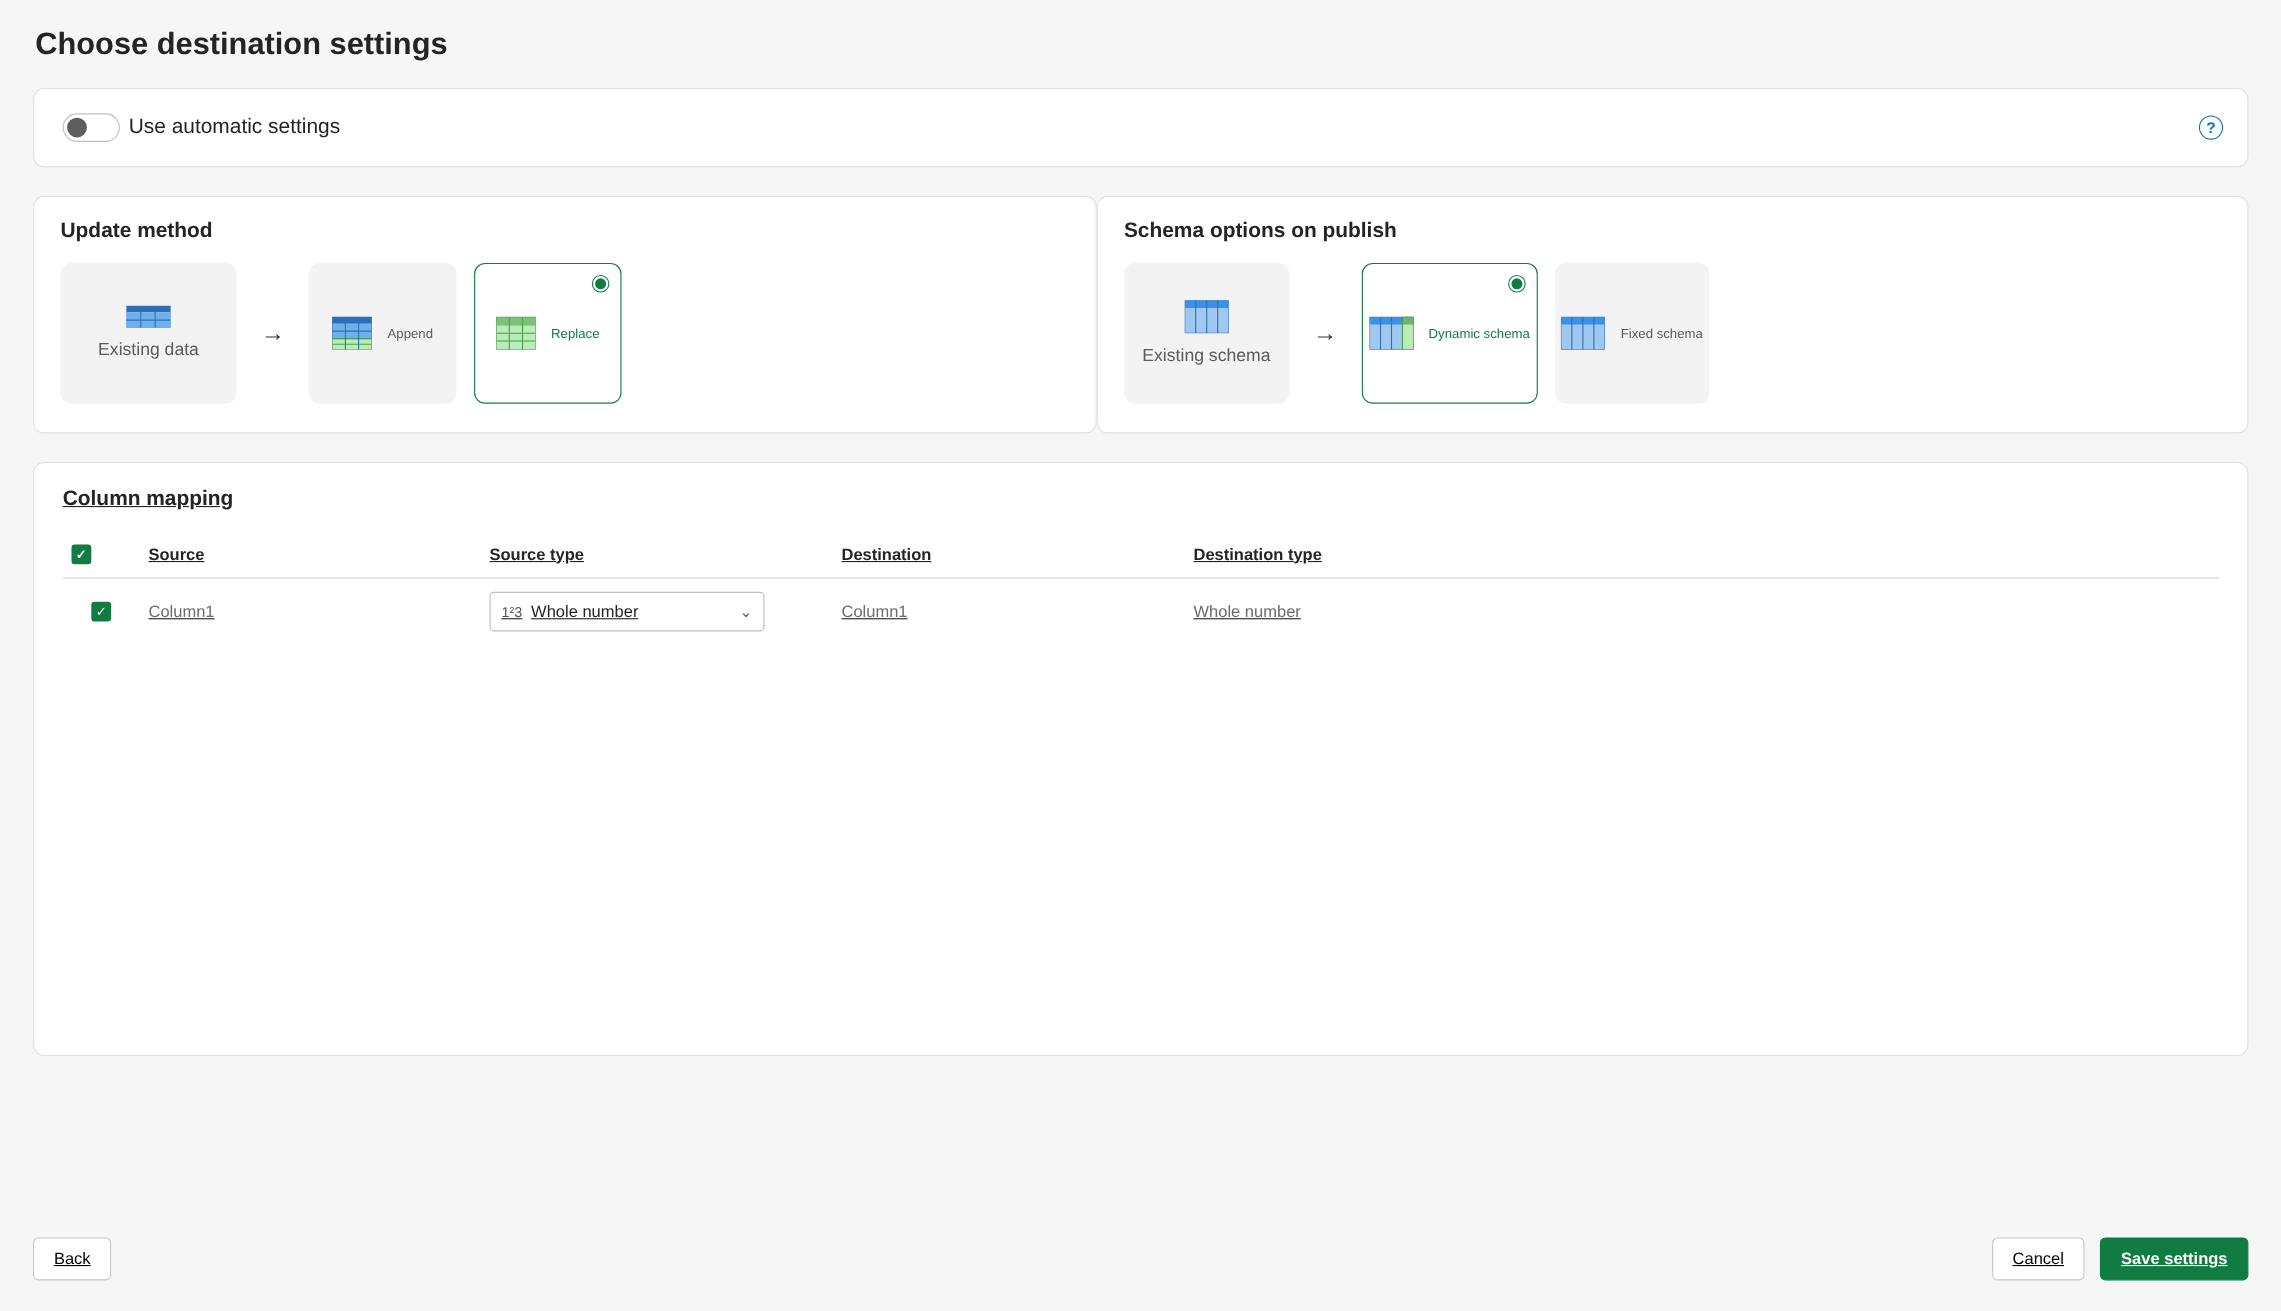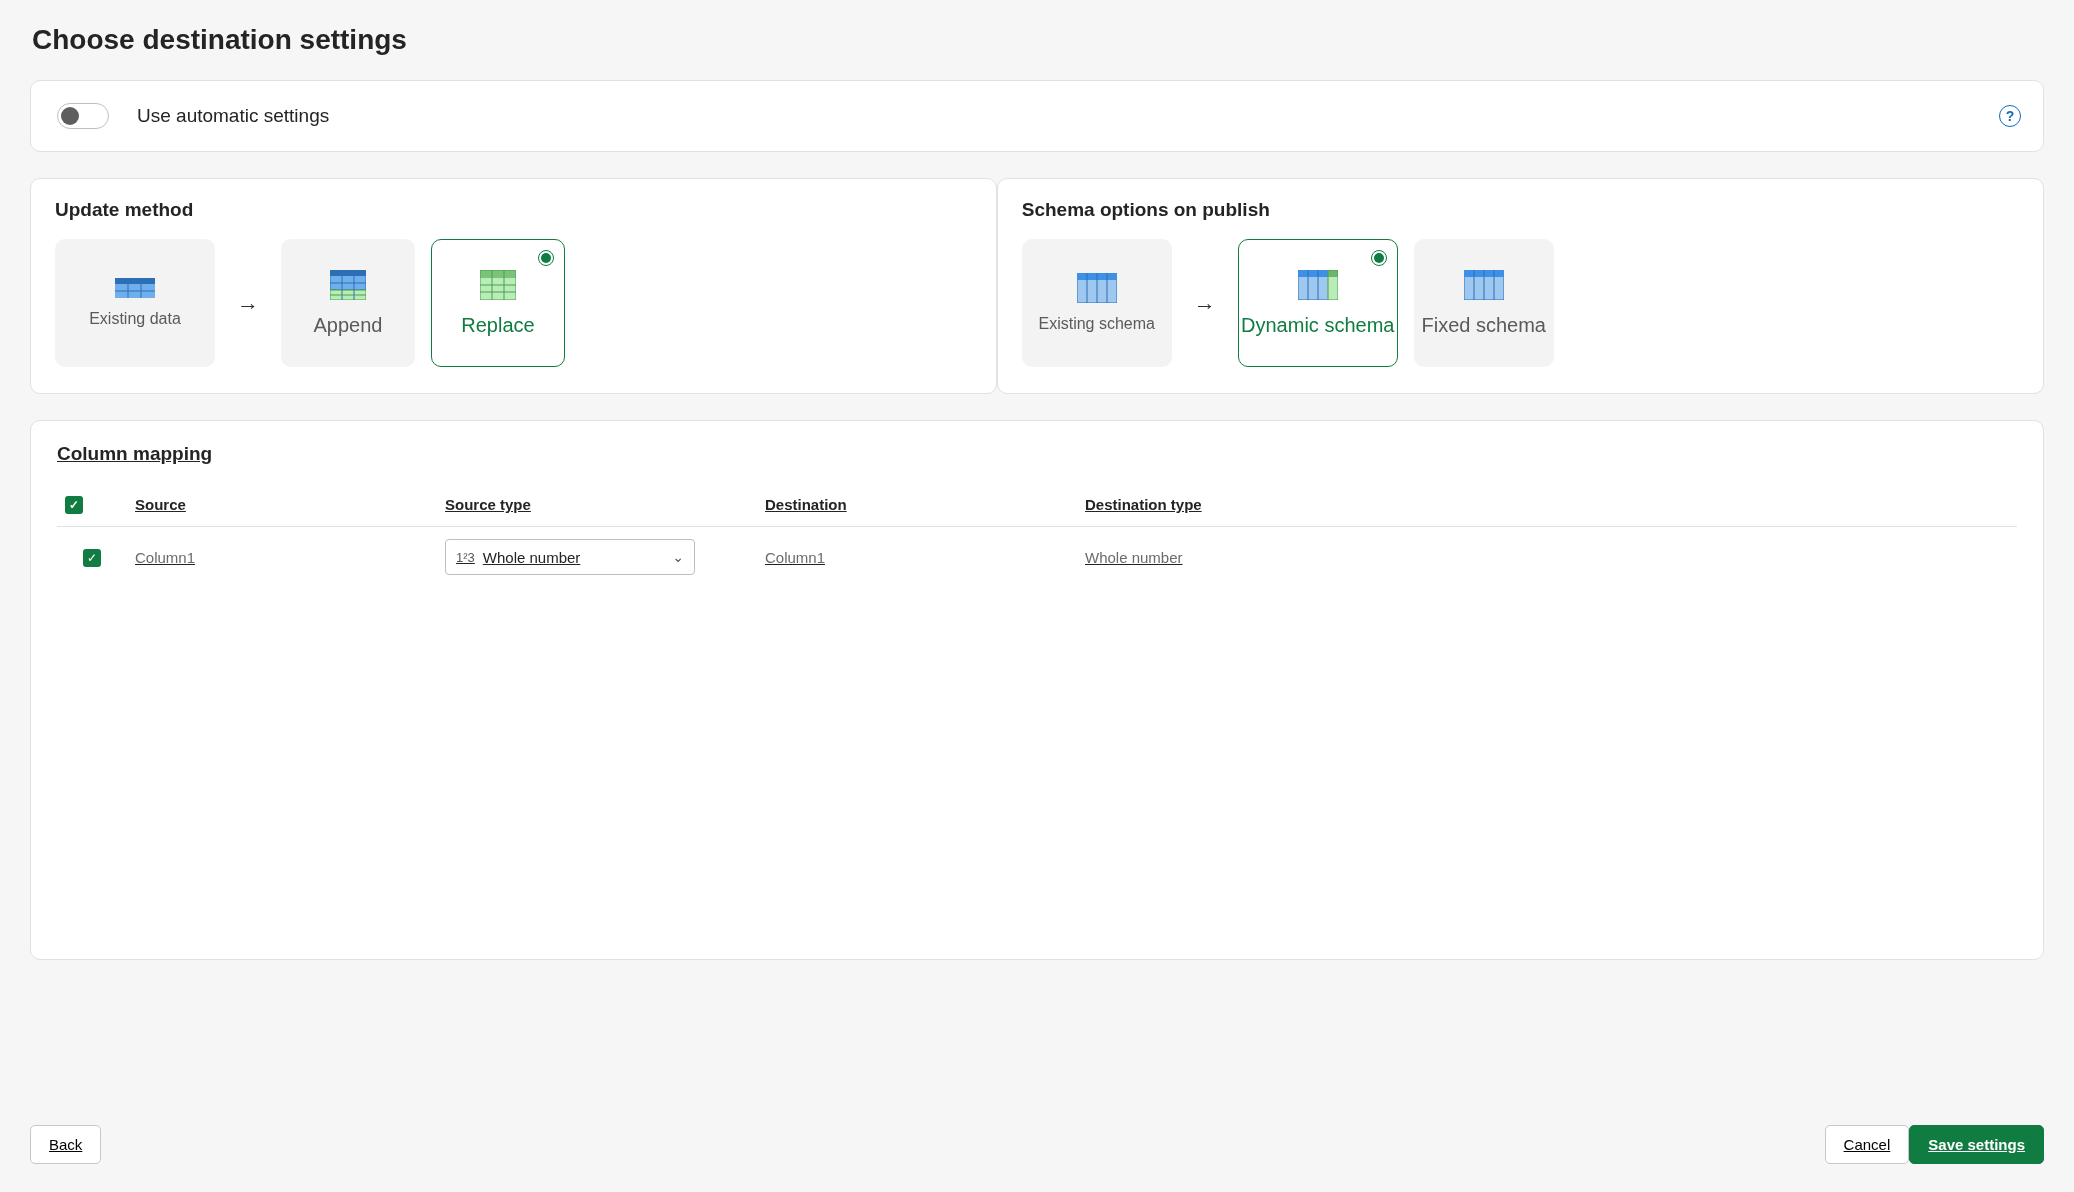--- a/index.html
+++ b/index.html
@@ -30,21 +30,21 @@
   .card{
     background:var(--card);
     border:1px solid var(--border);
     border-radius:10px;
     padding:22px 26px;
     margin-bottom:26px;
     position:relative;
   }
 
   
-  .auto-row{display:flex;align-items:center;gap:28px;}
+  .auto-row{display:flex;align-items:center;gap:8px;}
   .toggle{
     width:52px;height:26px;border-radius:14px;
     background:#fff;border:1px solid #c0c0c0;position:relative;cursor:pointer;
   }
   .toggle::after{
     content:"";position:absolute;left:3px;top:3px;width:18px;height:18px;border-radius:50%;
     background:#5e5e5e;
   }
   .auto-label{font-size:19px;}
   .help-icon{
@@ -72,22 +72,22 @@
     width:160px;height:128px;display:flex;flex-direction:column;align-items:center;justify-content:center;
     gap:12px;font-size:16px;color:var(--text-muted);
   }
   .tile-group .tile-plain{padding:14px 10px;}
   .tile-group .tile-plain:first-child{border-top-left-radius:10px;border-bottom-left-radius:10px;}
   .tile-group .tile-plain:last-child{border-top-right-radius:10px;border-bottom-right-radius:10px;}
 
   .arrow{font-size:22px;color:#303030;padding:0 6px;}
 
   .opt{
-    width:134px;height:128px;border-radius:10px;display:flex;flex-direction:column;align-items:center;justify-content:center;
-    gap:14px;font-size:20px;cursor:pointer;position:relative;
+    width:134px;height:128px;border-radius:10px;display:flex;flex-direction:row;align-items:center;justify-content:center;
+    gap:14px;font-size:12px;cursor:pointer;position:relative;
     background:var(--tile-bg);color:var(--text-muted);
   }
   .opt.selected{
     background:#fff;border:1.5px solid var(--teal);color:var(--teal);
   }
   .opt.selected .opt-label{color:var(--teal);}
   .opt .radio{
     position:absolute;top:10px;right:10px;width:16px;height:16px;border-radius:50%;
     border:1.5px solid var(--teal);display:none;
   }
@@ -126,21 +126,21 @@
   .type-badge{font-size:13px;color:#555;}
 
   
   .footer{
     position:absolute;left:0;right:0;bottom:0;padding:18px 30px 28px 30px;
     display:flex;justify-content:space-between;align-items:center;
   }
   .btn{
     border-radius:5px;font-size:15px;padding:10px 18px;cursor:pointer;border:1px solid #c7c7c7;background:#fff;text-decoration:underline;
   }
-  .right-btns{display:flex;}
+  .right-btns{display:flex;gap:14px;}
   .btn-primary{
     background:var(--teal);border:1px solid var(--teal);color:#fff;font-weight:600;
   }
 
   .col-chk{width:70px;text-align:center;}
   .col-src{width:310px;}
   .col-type{width:320px;}
   .col-dst{width:320px;}
 </style>
 </head>

